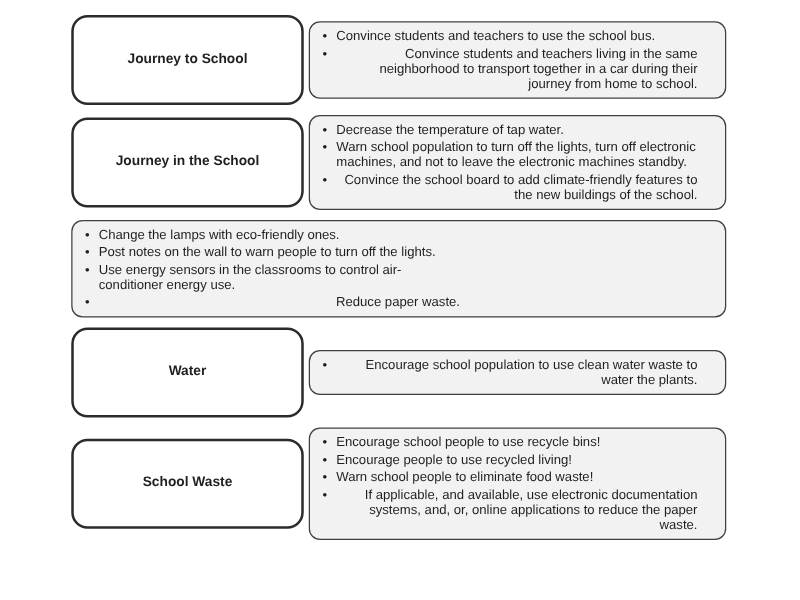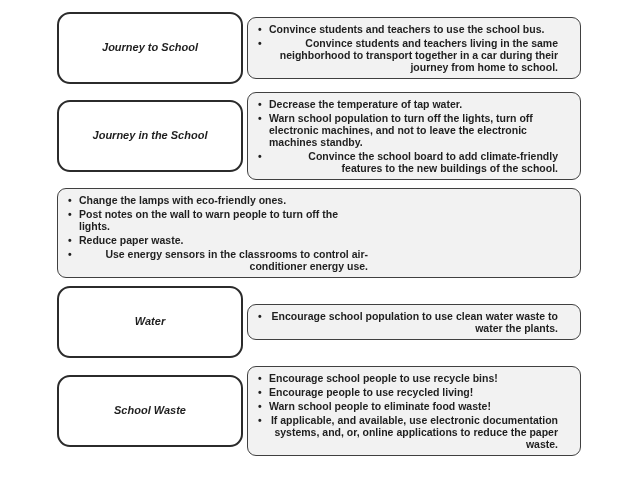--- a/index.html
+++ b/index.html
@@ -25,39 +25,37 @@
   .label-box {
     flex: 0 0 186px;
     height: 72px;
     background: #ffffff;
     border: 2px solid #2b2b2b;
     border-radius: 13px;
     display: flex;
     align-items: center;
     justify-content: center;
     text-align: center;
-    font-style: italic;
   }
   .label-box span {
     font-weight: bold;
     font-size: 11px;
     line-height: 1.2;
     padding: 0 10px;
   }
   .content-box {
     flex: 1 1 auto;
     background: #f2f2f2;
     border: 1px solid #404040;
     border-radius: 9px;
     padding: 5px 10px 5px 8px;
     align-self: center;
   }
   .content-box ul {
     list-style: none;
-    font-weight: bold;
   }
   .content-box li {
     position: relative;
     padding-left: 13px;
     font-size: 10.5px;
     line-height: 12px;
     margin-bottom: 2px;
     max-width: 302px;
   }
   .content-box li:last-child { margin-bottom: 0; text-align: right; }
@@ -99,22 +97,22 @@
         <li>Convince the school board to add climate-friendly features to the new buildings of the school.</li>
       </ul>
     </div>
   </div>
 
   <div class="row">
     <div class="content-box">
       <ul>
         <li>Change the lamps with eco-friendly ones.</li>
         <li>Post notes on the wall to warn people to turn off the lights.</li>
+        <li>Use energy sensors in the classrooms to control air-conditioner energy use.</li>
         <li>Reduce paper waste.</li>
-        <li>Use energy sensors in the classrooms to control air-conditioner energy use.</li>
       </ul>
     </div>
   </div>
 
   <div class="row">
     <div class="label-box">
       <span>Water</span>
     </div>
     <div class="content-box">
       <ul>

